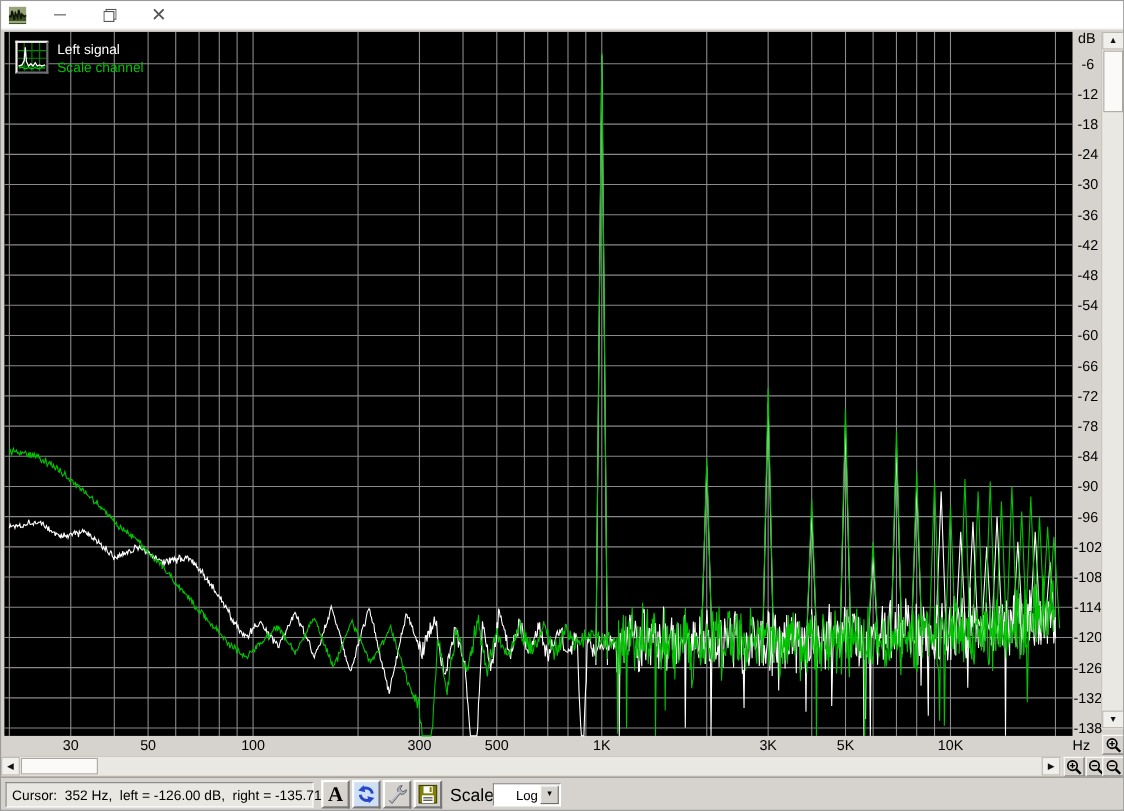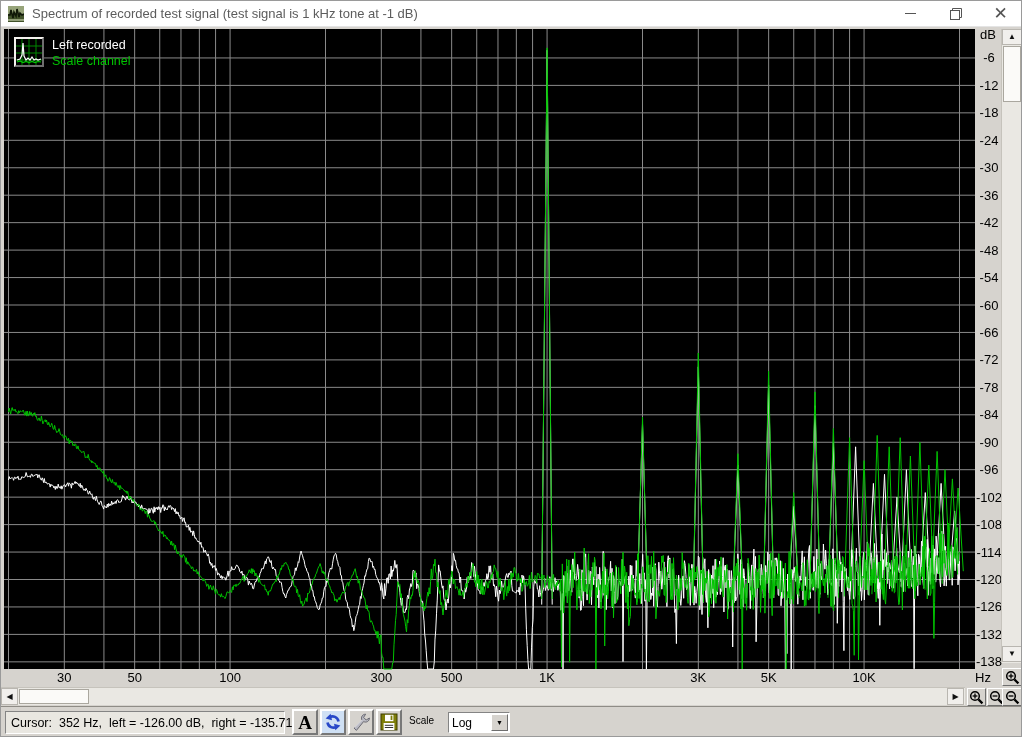--- a/index.html
+++ b/index.html
@@ -36,38 +36,37 @@
   .hscroll .right{left:946px;top:0;width:17px;height:17px;}
   .hthumb{position:absolute;left:18px;top:1px;width:70px;height:15px;background:#fbfaf8;border:1px solid #aaa79f;}
   
   .mag-btn{position:absolute;width:19px;height:18px;background:#d6d3ce;border-top:1px solid #fff;border-left:1px solid #fff;border-right:1px solid #6e6e6e;border-bottom:1px solid #6e6e6e;display:flex;align-items:center;justify-content:center;z-index:2;padding:0;}
   
   .bottombar{position:absolute;left:0;top:705px;width:1022px;height:32px;background:#d6d3ce;border-top:1px solid #8f8c86;z-index:3;}
   .cursorbox{position:absolute;left:4px;top:4px;width:280px;height:23px;background:#e9e7e1;border-top:1px solid #848484;border-left:1px solid #848484;border-right:1px solid #ffffff;border-bottom:1px solid #ffffff;font-size:12.5px;color:#000;display:flex;align-items:center;padding-left:5px;white-space:pre;}
   .tool-btn{position:absolute;top:2px;width:26px;height:26px;background:#d6d3ce;border-top:2px solid #ffffff;border-left:2px solid #ffffff;border-right:2px solid #787878;border-bottom:2px solid #787878;display:flex;align-items:center;justify-content:center;padding:0;}
   .tool-btn.pressed{background:#cfe0f4;}
   .font-a{font-family:"Liberation Serif",serif;font-weight:bold;font-size:19px;color:#000;line-height:1;}
-  .scale-label{position:absolute;left:408px;top:8px;font-size:10px;color:#000;}
+  .scale-label{position:absolute;left:408px;top:8px;font-size:16px;color:#000;}
   .combo{position:absolute;left:447px;top:5px;width:62px;height:21px;background:#ffffff;border-top:1px solid #848484;border-left:1px solid #848484;border-right:1px solid #fff;border-bottom:1px solid #fff;display:flex;align-items:center;}
-  .combo-value{flex:1;font-size:12px;color:#000;padding-left:3px;}
+  .combo-value{flex:1;font-size:12px;color:#000;padding-left:20px;}
   .combo-arrow{width:17px;height:17px;margin:1px;background:#d6d3ce;border-top:1px solid #fff;border-left:1px solid #fff;border-right:1px solid #6e6e6e;border-bottom:1px solid #6e6e6e;display:flex;align-items:center;justify-content:center;font-size:7px;color:#000;}
 </style>
 </head>
 <body>
 
 <div class="window">
 
   <div class="titlebar">
     <svg class="app-icon" viewBox="0 0 16 16">
       <rect x="0" y="0" width="16" height="8" fill="#97a47a"></rect>
       <rect x="0" y="8" width="16" height="8" fill="#41522a"></rect>
       <polyline points="0,9 2,9 3,4 5,12 6,6 8,10 9,3 11,11 12,7 14,9 16,8" fill="none" stroke="#101808" stroke-width="1.6"></polyline>
       <rect x="0" y="13.4" width="16" height="1.2" fill="#c9d3ae"></rect>
     </svg>
-    <div class="title-text">Spectrum of recorded test signal (test signal is 1 kHz tone at -1 dB)</div>
     <div class="winbtns">
       <div class="winbtn">
         <svg width="11" height="11">
             <rect x="0" y="5" width="11" height="1" fill="#555"></rect>
           </svg>
       </div>
       <div class="winbtn">
         <svg width="12" height="12" viewBox="0 0 12 12">
           <rect x="0.5" y="2.5" width="9" height="9" fill="none" stroke="#555"></rect>
           <path d="M2.5 2.5 V0.5 H11.5 V9.5 H9.5" fill="none" stroke="#555"></path>
@@ -215,21 +214,21 @@
             <line x1="20" y1="0" x2="20" y2="26"></line>
           <line x1="0" y1="7" x2="26" y2="7"></line>
             <line x1="0" y1="14" x2="26" y2="14"></line>
             <line x1="0" y1="21" x2="26" y2="21"></line>
         </g>
         <polyline points="1,21 4,20 6,16 7,4 8,17 10,21 12,19 14,21 16,18 18,21 20,20 22,21 25,20" fill="none" stroke="#ffffff" stroke-width="1.2"></polyline>
         <polyline points="1,23 4,22 7,23.5 10,22.5 13,23.5 16,22.5 19,23.5 22,22.5 25,23" fill="none" stroke="#00cc00" stroke-width="1.2"></polyline>
       </svg>
     </div>
     <div class="legend-labels">
-      <div class="legend-left">Left recorded</div>
+      <div class="legend-left">Left signal</div>
       <div class="legend-right">Scale channel</div>
     </div>
   </div>
 
   <div class="vscroll">
     <div class="sb-btn up">
         <span>▲</span>
       </div>
     <div class="vthumb"></div>
     <div class="sb-btn down">

